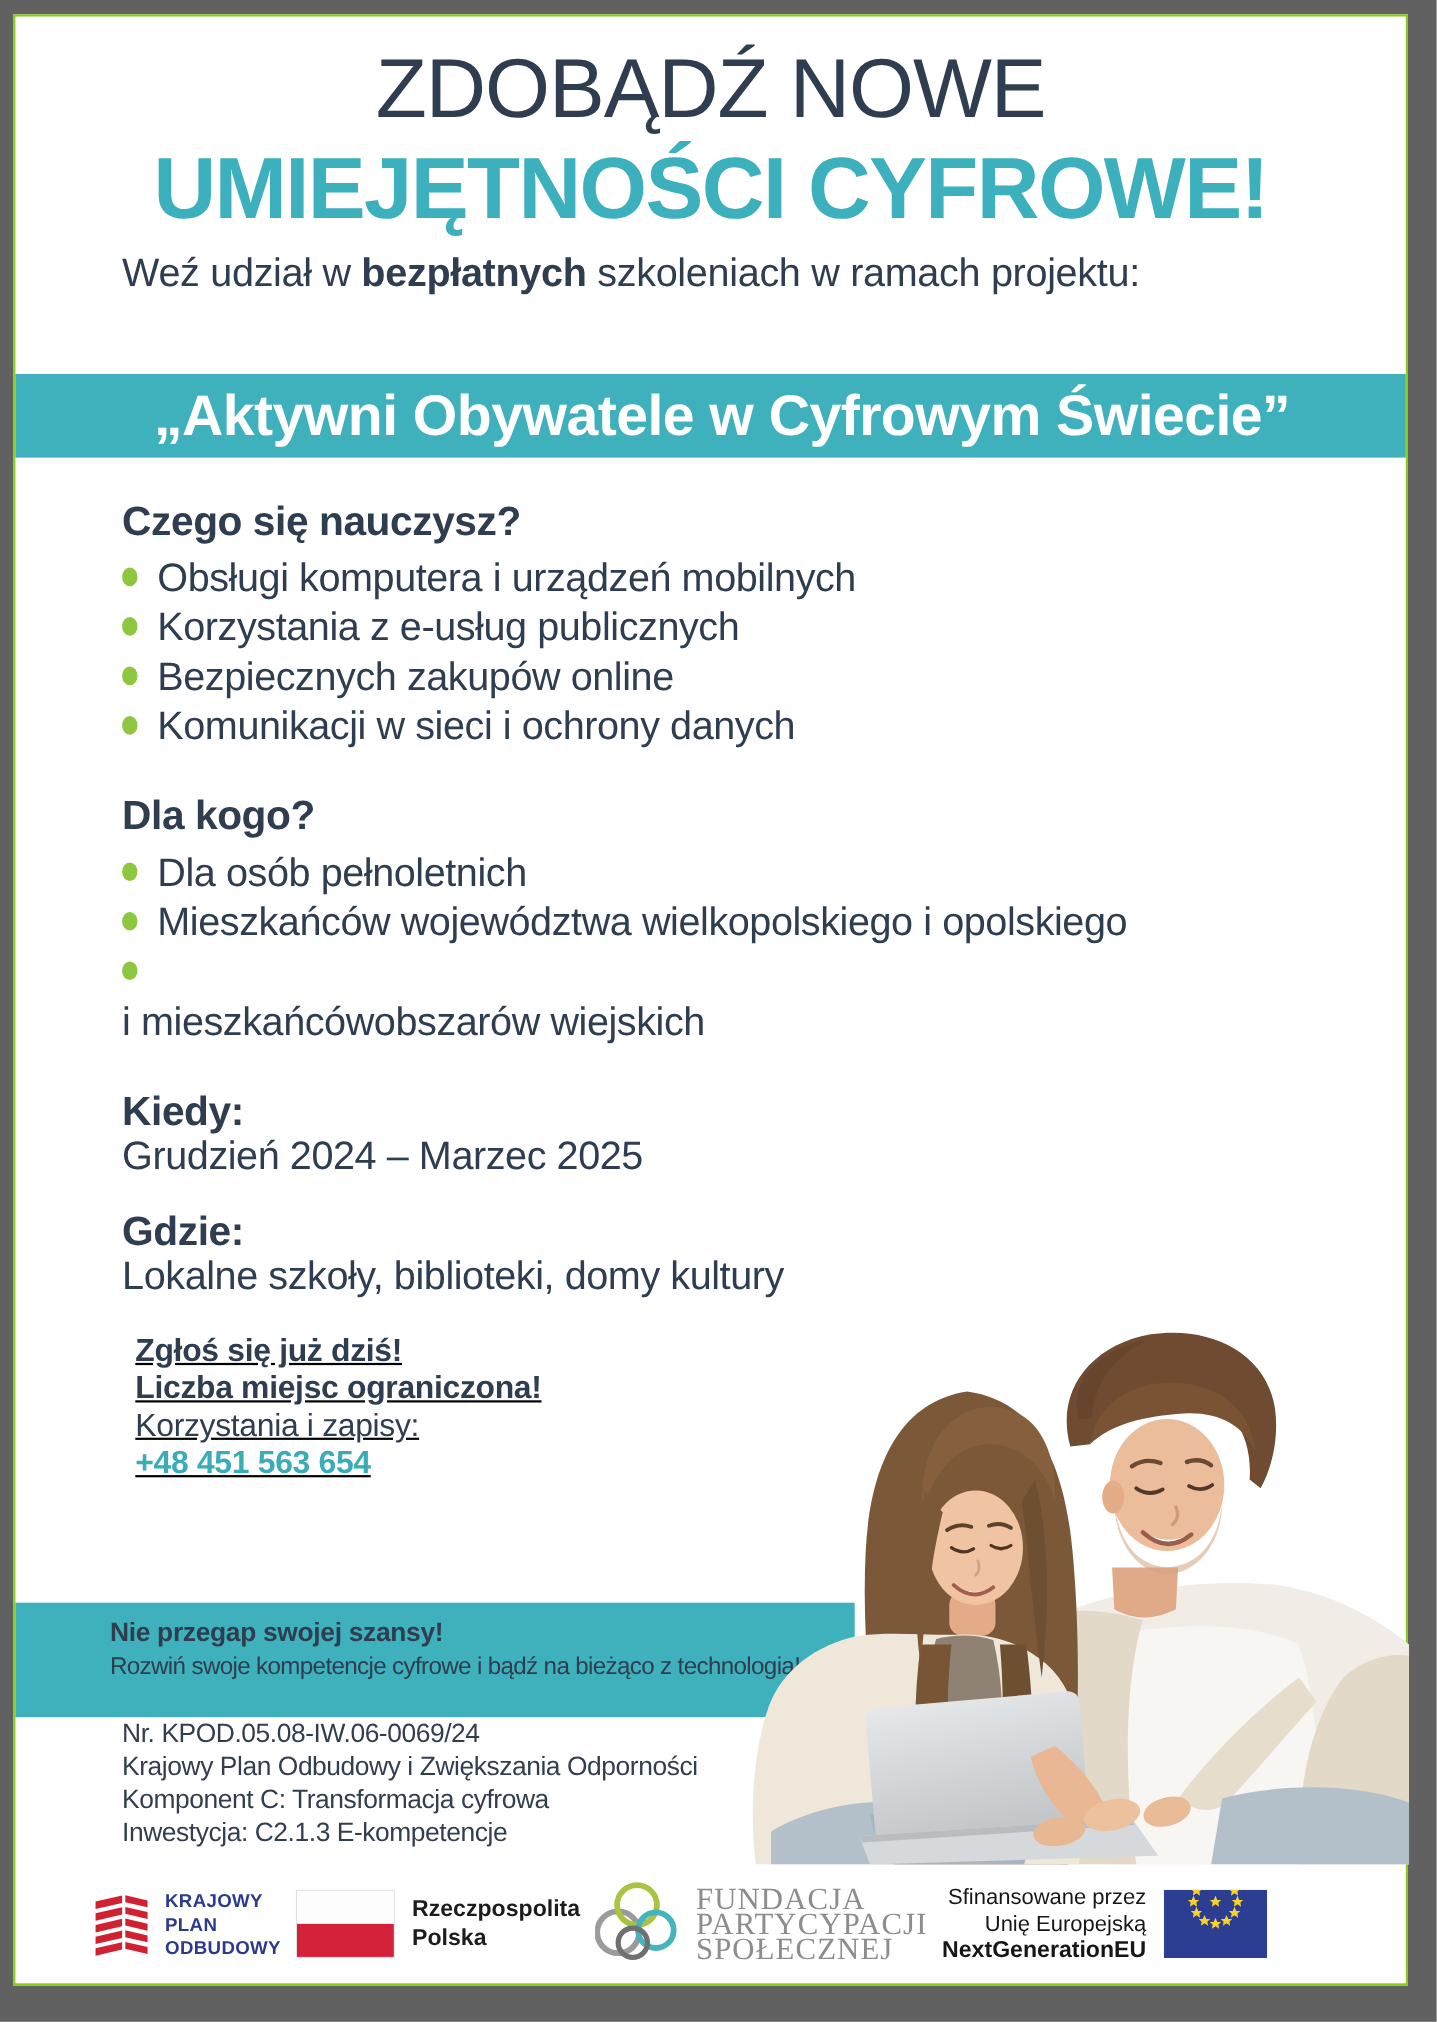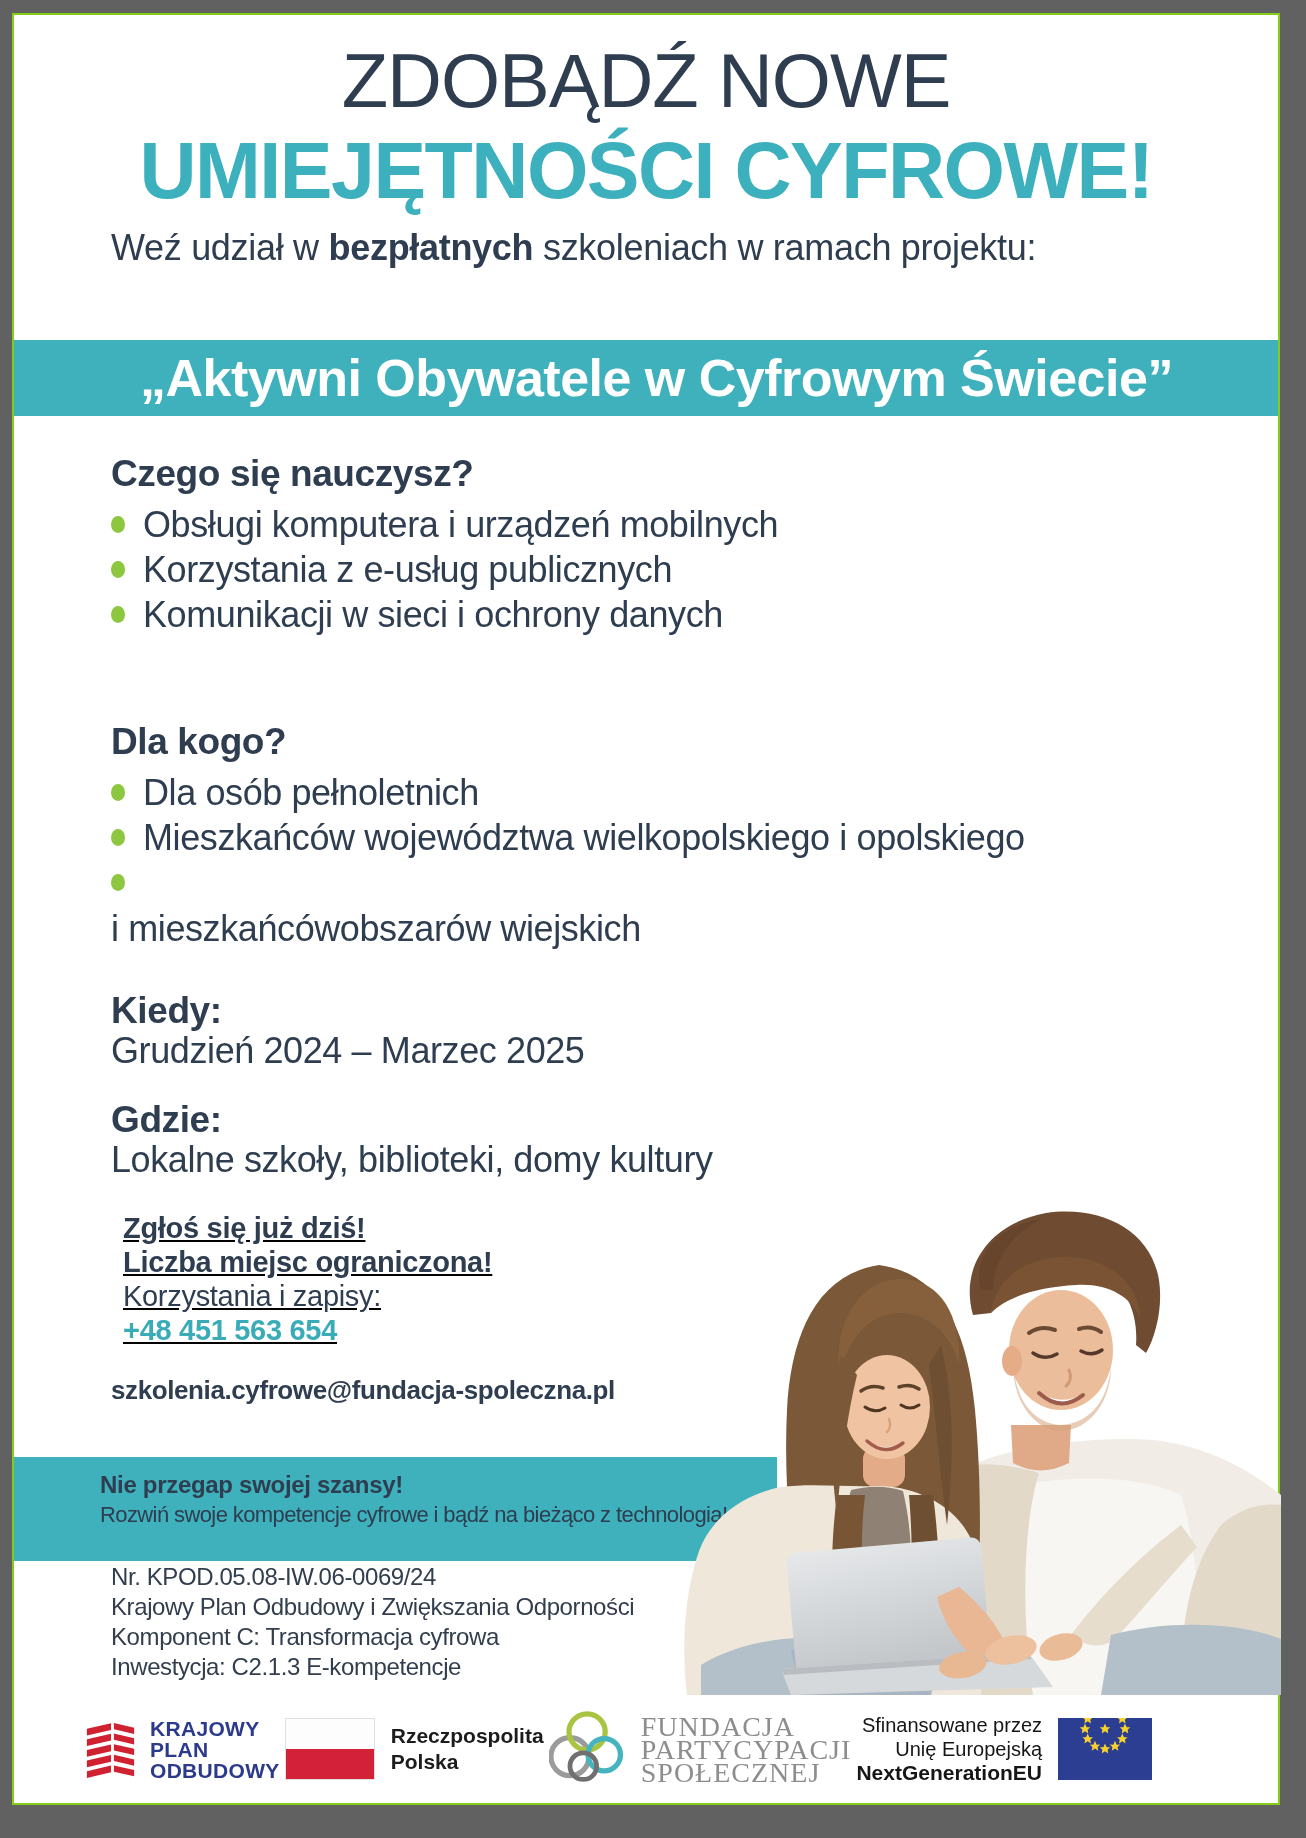--- a/index.html
+++ b/index.html
@@ -72,21 +72,21 @@
   .banner2 .b2-2{font-size:22px;font-weight:400;color:#2e3d4f;line-height:29px;letter-spacing:-0.6px;}
   
   .legal{position:absolute;left:97px;top:1547px;line-height:30px;}
   .legal div{font-size:24px;color:#323e4d;letter-spacing:-0.4px;}
   
   .footer{
     position:absolute;left:70px;right:126px;top:1690px;height:88px;
     display:flex;align-items:center;justify-content:space-between;
   }
   .lg{display:flex;align-items:center;}
-  .kpo-txt{margin-left:12px;font-size:21px;font-weight:700;color:#2c3a8c;line-height:21px;letter-spacing:0.3px;}
+  .kpo-txt{margin-left:12px;font-size:17px;font-weight:700;color:#2c3a8c;line-height:21px;letter-spacing:0.3px;}
   .pl-flag{width:90px;height:62px;border:1px solid #e0e0e0;box-sizing:border-box;}
   .pl-flag .w{height:50%;background:#fdfdfd;}
   .pl-flag .r{height:50%;background:#d4213a;}
   .pl-txt{margin-left:16px;font-size:21px;font-weight:700;color:#1c1c1c;line-height:26px;}
   .fps-txt{margin-left:12px;font-family:"Liberation Serif",serif;font-size:28px;color:#8d8d8d;line-height:23px;letter-spacing:1px;}
   .eu-txt{text-align:right;font-size:20px;color:#161616;line-height:24px;margin-right:16px;}
   .eu-txt .ngeu{font-weight:700;font-size:21px;}
   
   .photo{position:absolute;left:627px;top:1180px;width:640px;height:500px;}
 </style>
@@ -109,20 +109,24 @@
     <li>
         <span class="dot"></span>
         <span>Obsługi komputera i urządzeń mobilnych</span>
       </li>
     <li>
         <span class="dot"></span>
         <span>Korzystania z e-usług publicznych</span>
       </li>
     <li>
         <span class="dot"></span>
+        <span>Bezpiecznych zakupów online</span>
+      </li>
+    <li>
+        <span class="dot"></span>
         <span>Komunikacji w sieci i ochrony danych</span>
       </li>
   </ul>
 
   <div class="sec-h" style="top:706px;">Dla kogo?</div>
   <ul class="blist" style="top:755px;">
     <li>
         <span class="dot"></span>
         <span>Dla osób pełnoletnich</span>
       </li>
@@ -143,21 +147,20 @@
   <div class="plain-line" style="top:1124px;">Lokalne szkoły, biblioteki, domy kultury</div>
 
   <div class="contact">
     <div class="c-b">Zgłoś się już dziś!</div>
     <div class="c-b">Liczba miejsc ograniczona!</div>
     <div class="c-r">Korzystania i zapisy:</div>
     <div class="c-phone">+48 451 563 654</div>
   </div>
 
   <div class="weblines">
-    <div>szkolenia.cyfrowe@fundacja-spoleczna.pl</div>
   </div>
 
   <div class="banner2">
     <div class="b2-1">Nie przegap swojej szansy!</div>
     <div class="b2-2">Rozwiń swoje kompetencje cyfrowe i bądź na bieżąco z technologią!</div>
   </div>
 
   <div class="legal">
     <div>Nr. KPOD.05.08-IW.06-0069/24</div>
     <div>Krajowy Plan Odbudowy i Zwiększania Odporności</div>

